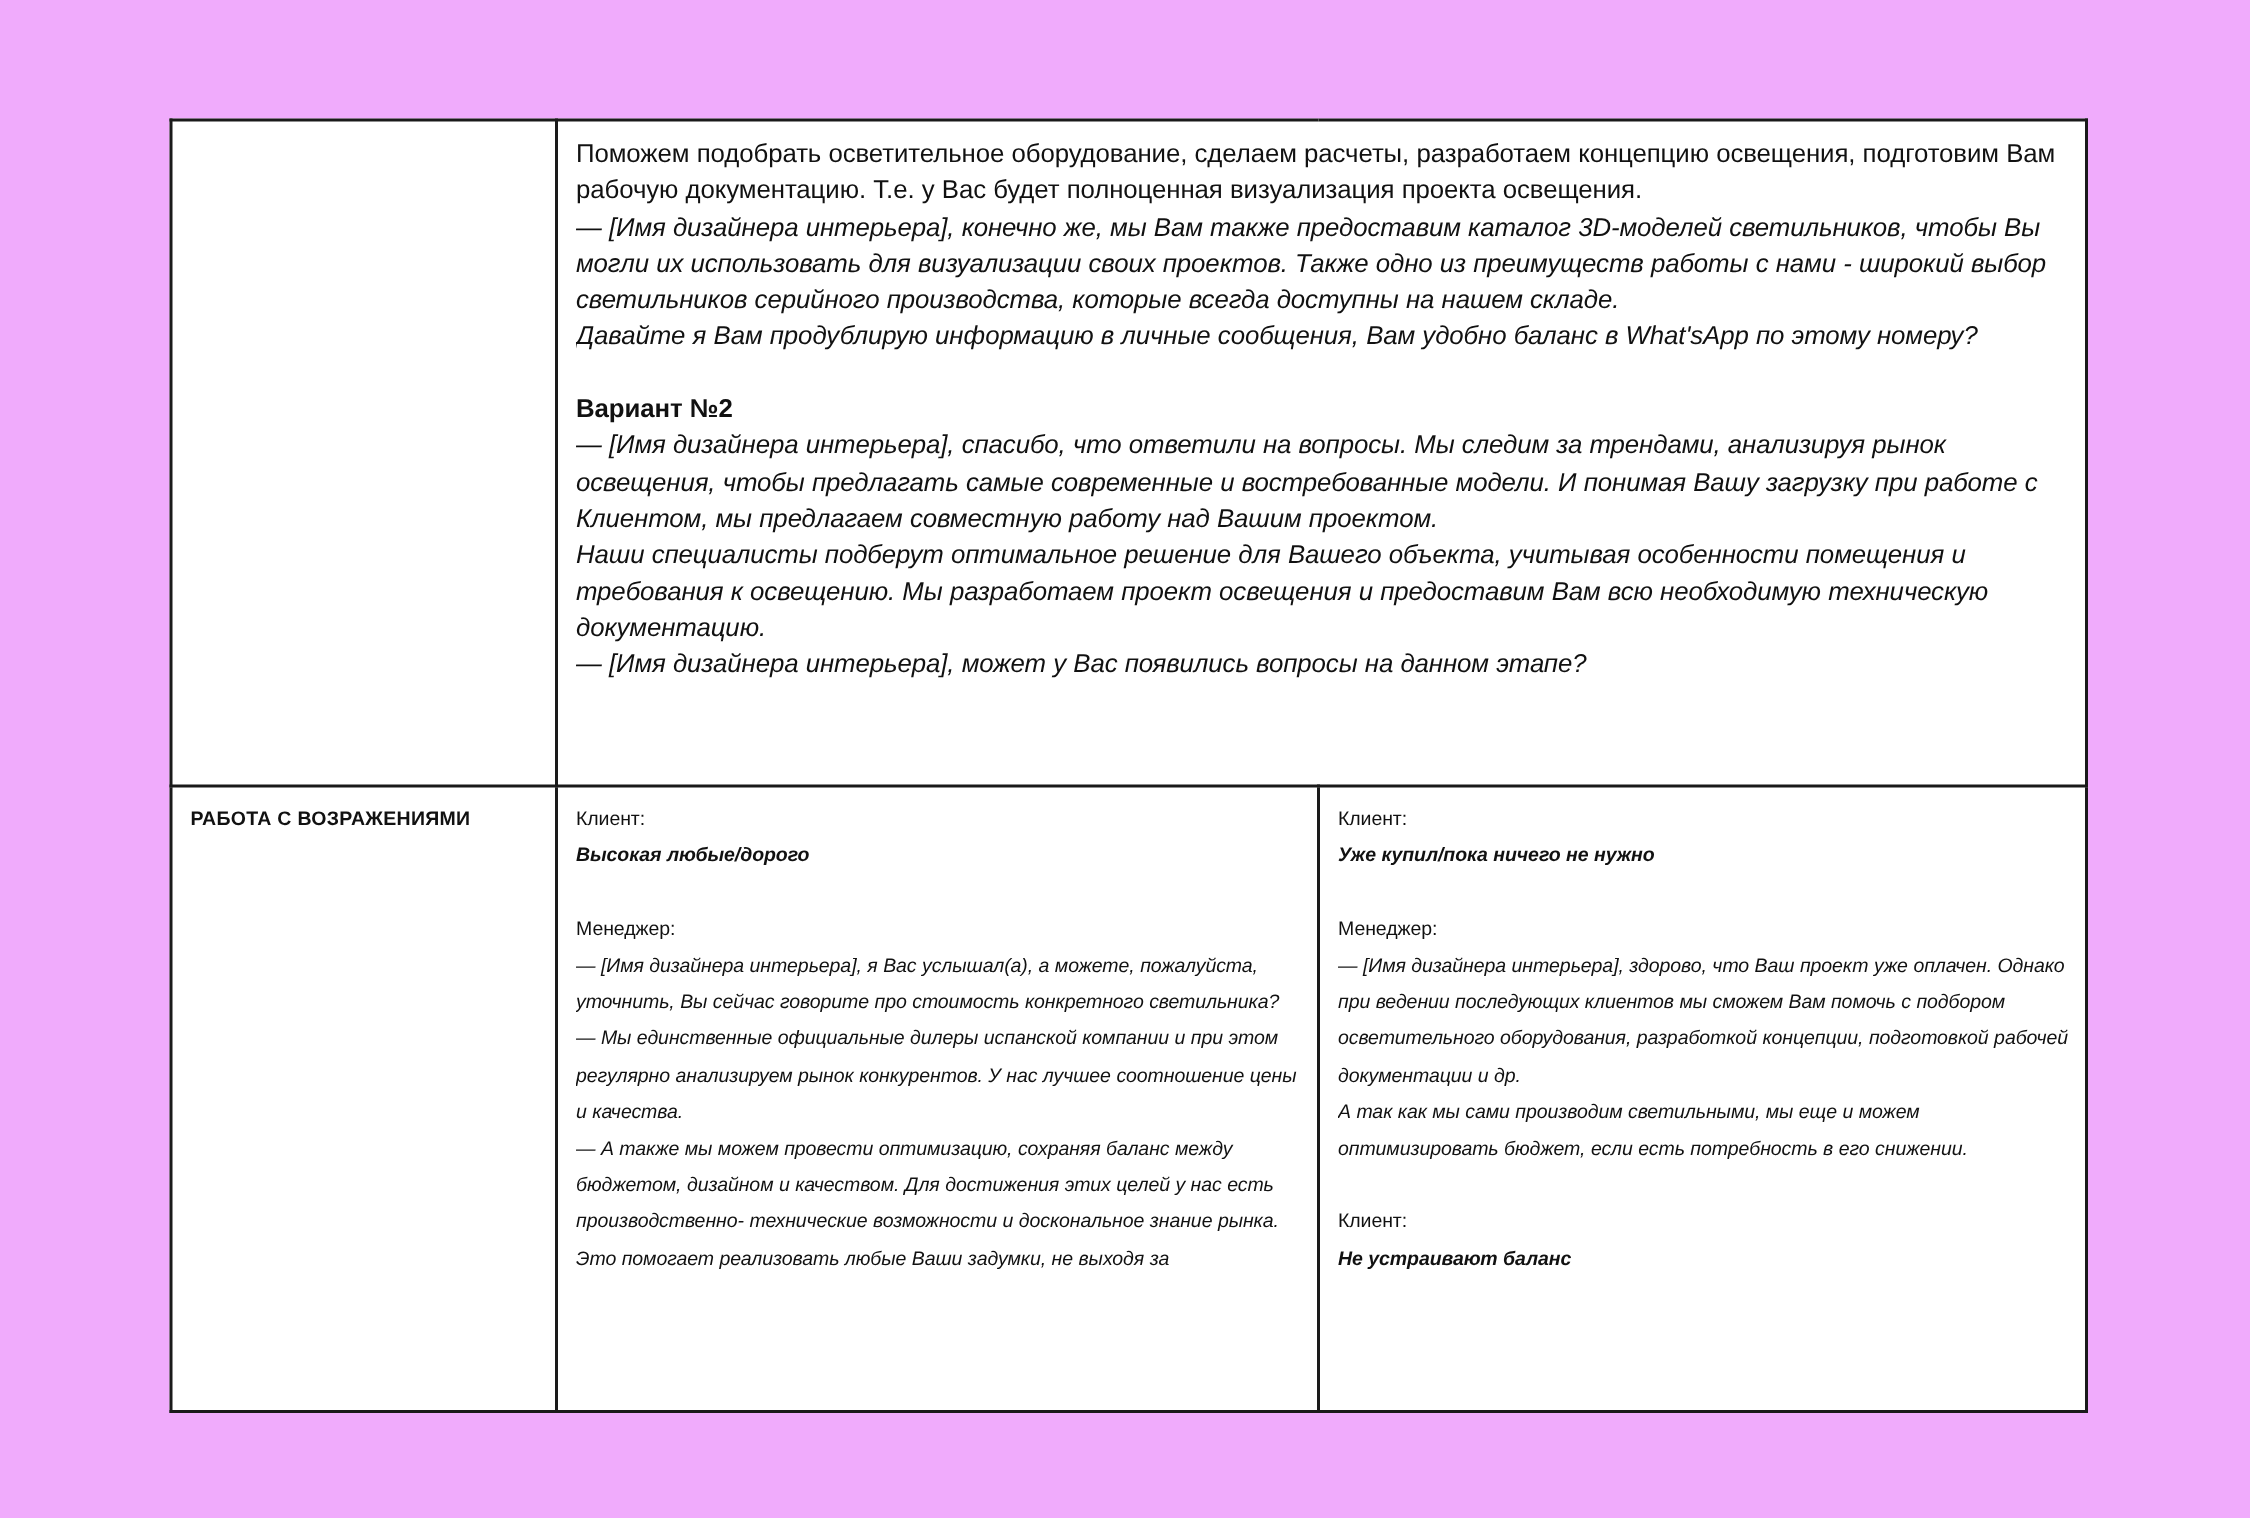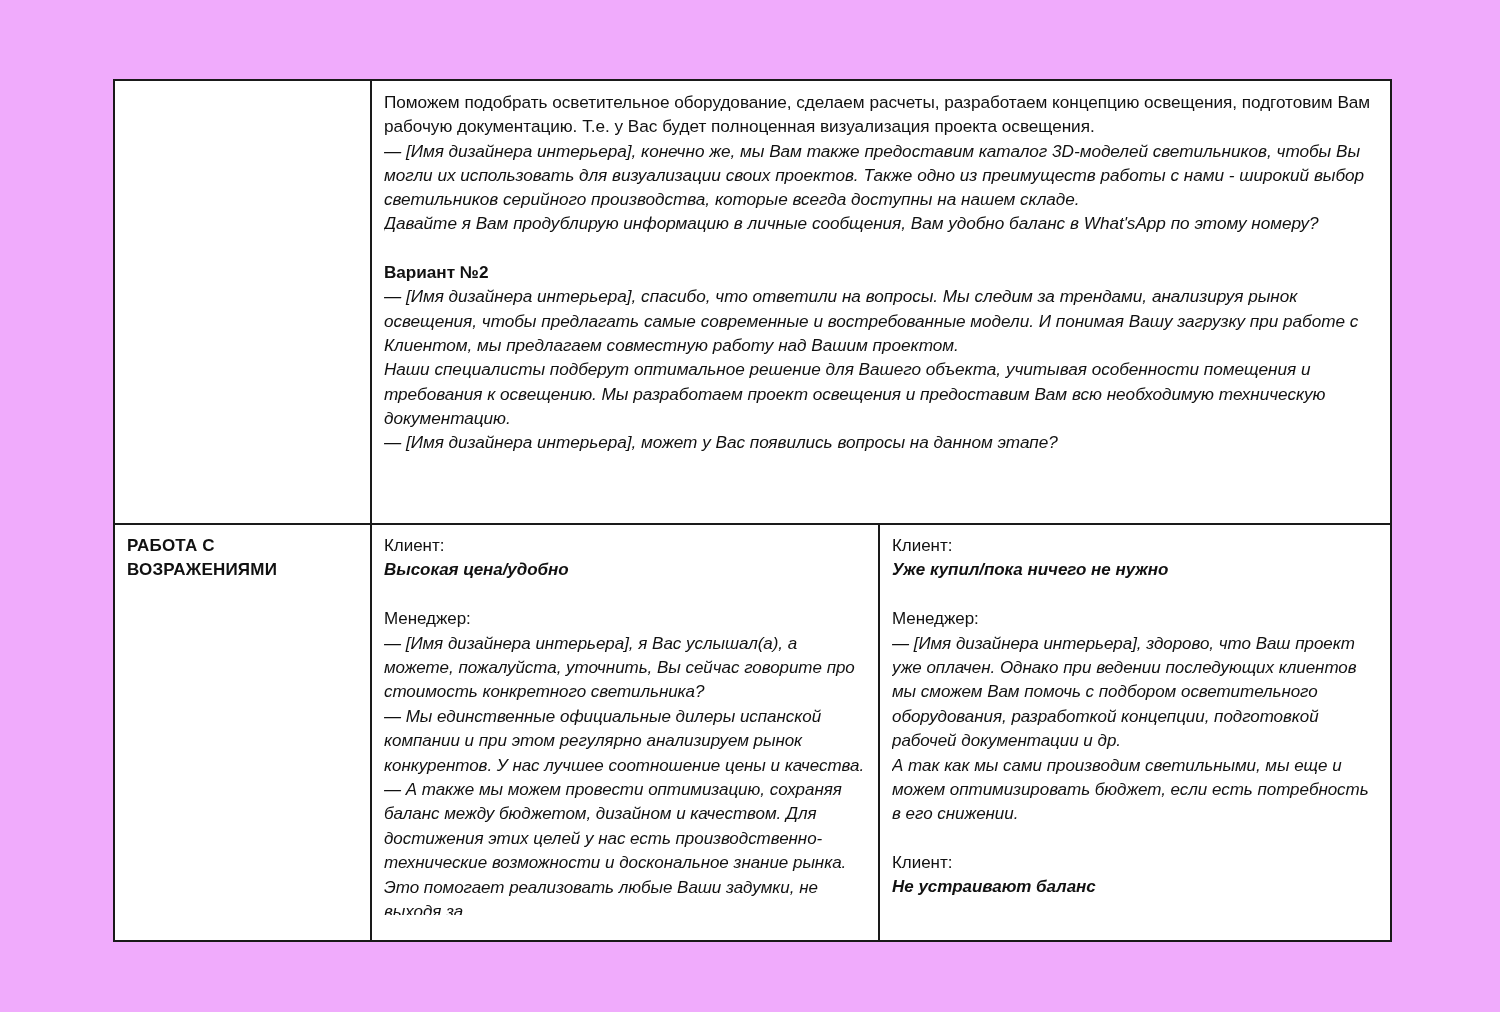--- a/index.html
+++ b/index.html
@@ -70,28 +70,28 @@
 
   .spacer {
     height: 24.3px;
   }
 
   .bold {
     font-weight: bold;
   }
 
   .heading-cell {
-    font-size: 17px;
+    font-size: 13px;
     line-height: 24.3px;
     font-weight: bold;
     letter-spacing: 0.2px;
   }
 
   .narrow-col .cell-body {
-    font-size: 17px;
+    font-size: 13px;
     line-height: 24.4px;
   }
 </style>
 </head>
 <body>
 
 <div class="page">
 
   <table class="doc-table">
     <colgroup>
@@ -132,21 +132,21 @@
 
         <td>
           <div class="heading-cell">РАБОТА С ВОЗРАЖЕНИЯМИ</div>
         </td>
 
         <td class="narrow-col">
           <div class="cell-body clip-bottom">
 
             <p class="para">Клиент:</p>
 
-            <p class="para bold">Высокая цена/удобно</p>
+            <p class="para bold">Высокая любые/дорого</p>
 
             <div class="spacer"></div>
 
             <p class="para">Менеджер:</p>
 
             <p class="para">— [Имя дизайнера интерьера], я Вас услышал(а), а можете, пожалуйста, уточнить, Вы сейчас говорите про стоимость конкретного светильника?</p>
 
             <p class="para">— Мы единственные официальные дилеры испанской компании и при этом регулярно анализируем рынок конкурентов. У нас лучшее соотношение цены и качества.</p>
 
             <p class="para">— А также мы можем провести оптимизацию, сохраняя баланс между бюджетом, дизайном и качеством. Для достижения этих целей у нас есть производственно- технические возможности и доскональное знание рынка. Это помогает реализовать любые Ваши задумки, не выходя за</p>

